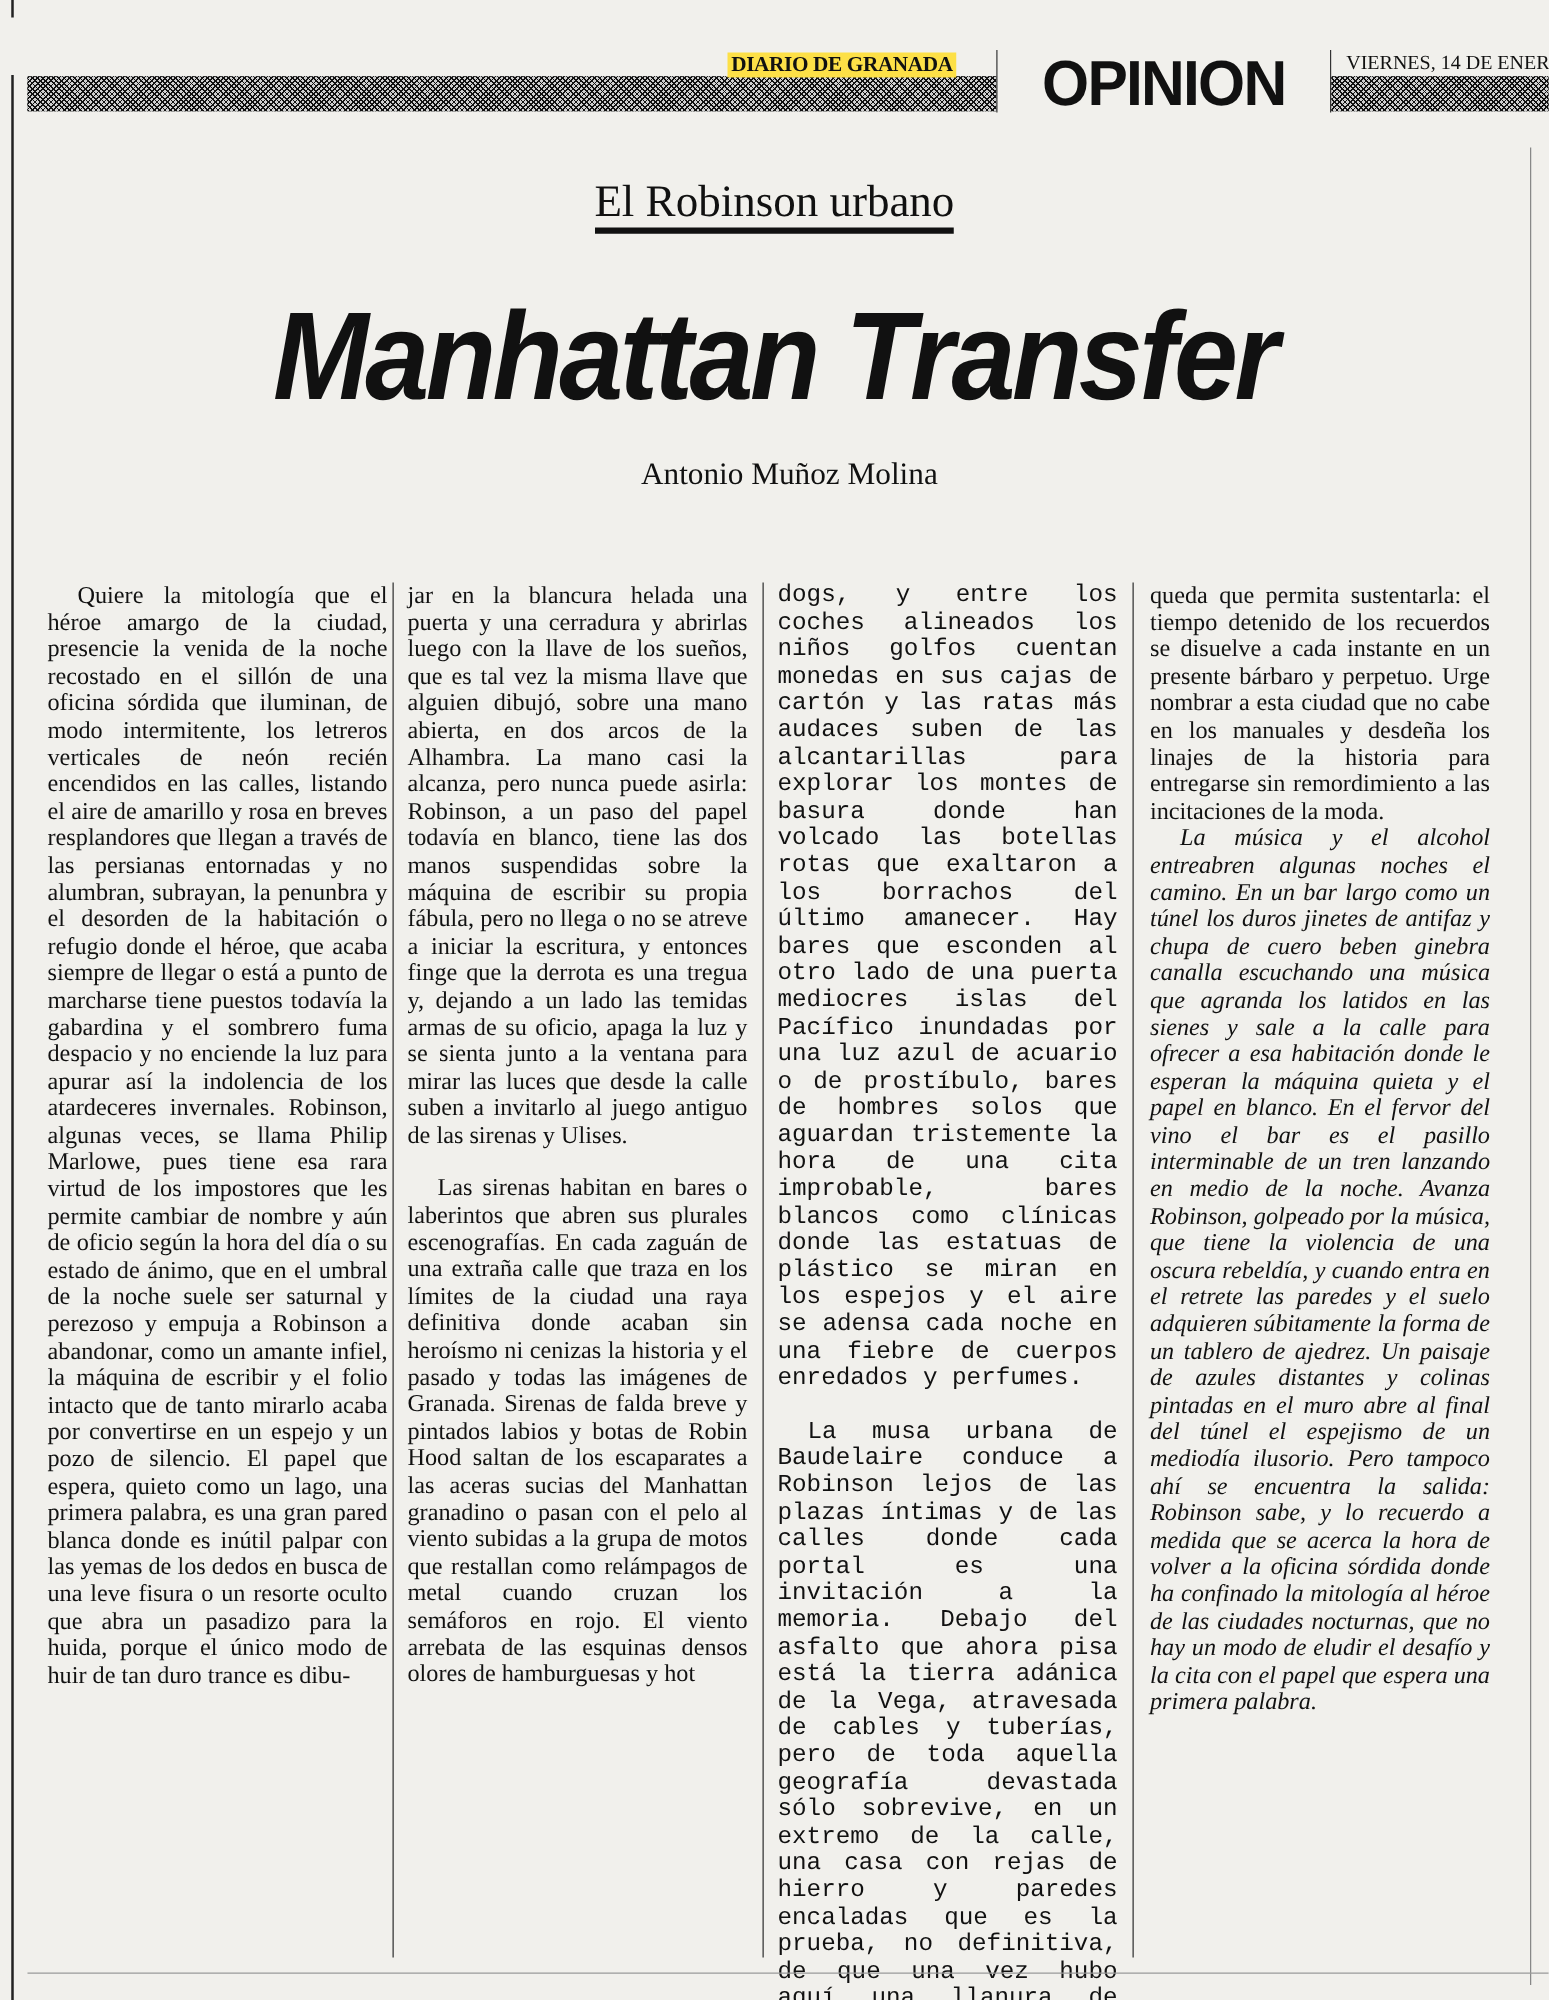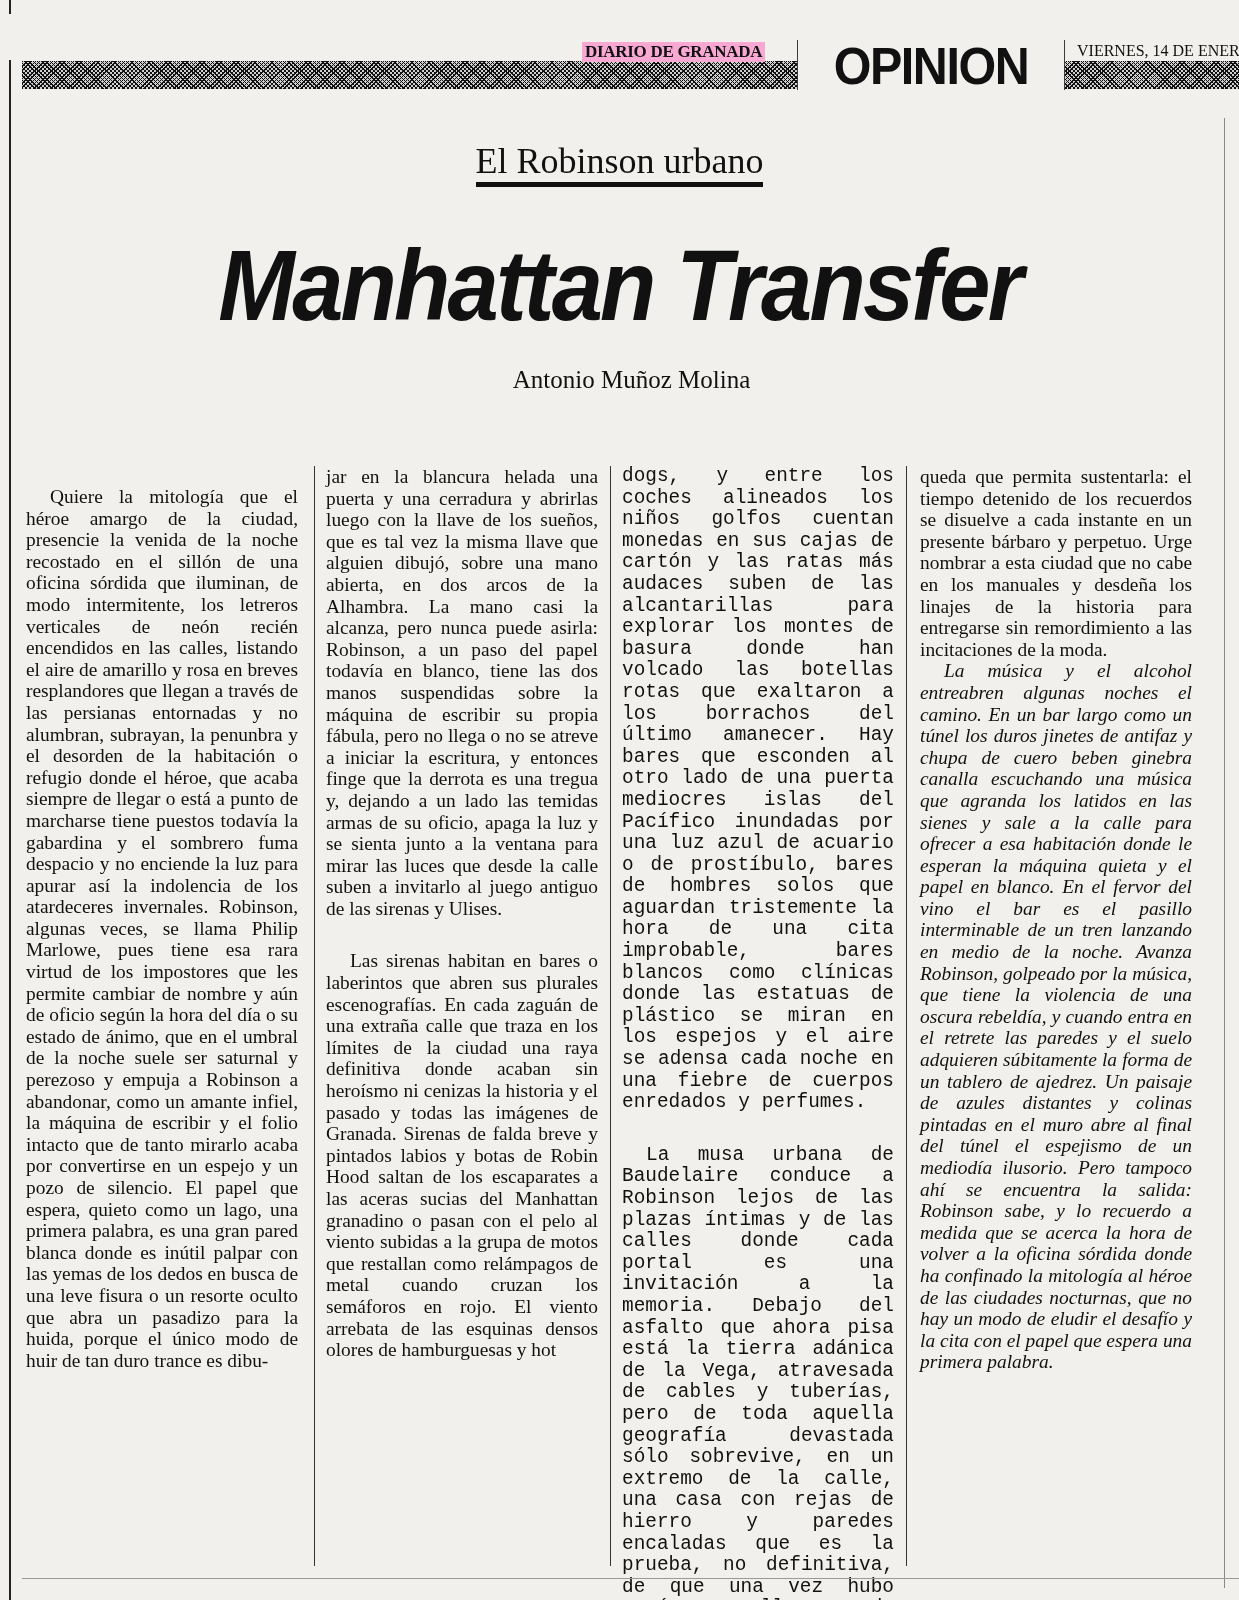--- a/index.html
+++ b/index.html
@@ -17,21 +17,21 @@
   .masthead { position:absolute; top:40px; left:22px; right:0; height:54px; }
   .band {
     position:absolute; left:0; right:0; top:21px; height:28px;
     background-color:#555;
     background-image:
       repeating-linear-gradient(45deg, #111 0 1px, transparent 1px 3px),
       repeating-linear-gradient(-45deg, #111 0 1px, #cfcfcf 1px 3px);
   }
   .paper-name {
     position:absolute; left:560px; top:2px; font-weight:bold; font-size:17px;
-    letter-spacing:-0.3px; background:#f9a8d4; padding:0 3px;
+    letter-spacing:-0.3px; background:#fde047; padding:0 3px;
   }
   .section-box {
     position:absolute; left:768px; top:0; width:280px; height:50px;
     background:#f1f0ec; border-left:1px solid #333; border-right:1px solid #333;
     font-family:"Liberation Sans", sans-serif; font-weight:900;
     font-size:51px; letter-spacing:-1.5px; text-align:center; line-height:54px;
     transform:scaleX(0.95);
   }
   .date {
     position:absolute; left:1053px; top:2px; font-size:16px; background:#f1f0ec;
@@ -55,23 +55,23 @@
     font-size:25px; padding-left:12px;
   }
 
   .columns { position:absolute; top:466px; left:22px; width:1196px; height:1110px; }
   .col {
     position:absolute; top:0; width:272px; height:1100px;
     font-size:19.4px; line-height:21.6px; text-align:justify; hyphens:manual;
   }
   .col p { margin:0; text-indent:24px; }
   .col p.cont { text-indent:0; }
-  .col p + p { margin-top:31px; }
+  .col p + p { margin-top:21px; }
   .col p.tight { margin-top:0;font-style:italic; }
-  .c1 { left:4px;margin-top:20px; } .c2 { left:304px; } .c3 { left:600px;font-family:Liberation Mono, monospace; } .c4 { left:898px; }
+  .c1 { left:16px; } .c2 { left:304px; } .c3 { left:600px;font-family:Liberation Mono, monospace; } .c4 { left:898px; }
   .sep { position:absolute; top:0; width:1px; height:1100px; background:#333; }
   .s1 { left:292px; } .s2 { left:588px; } .s3 { left:884px; }
   .baseline { position:absolute; left:22px; right:0; top:1578px; height:1px; background:#999; }
 </style>
 </head>
 <body>
 
 <div class="tick"></div>
 <div class="left-rule"></div>
 <div class="right-rule"></div>

